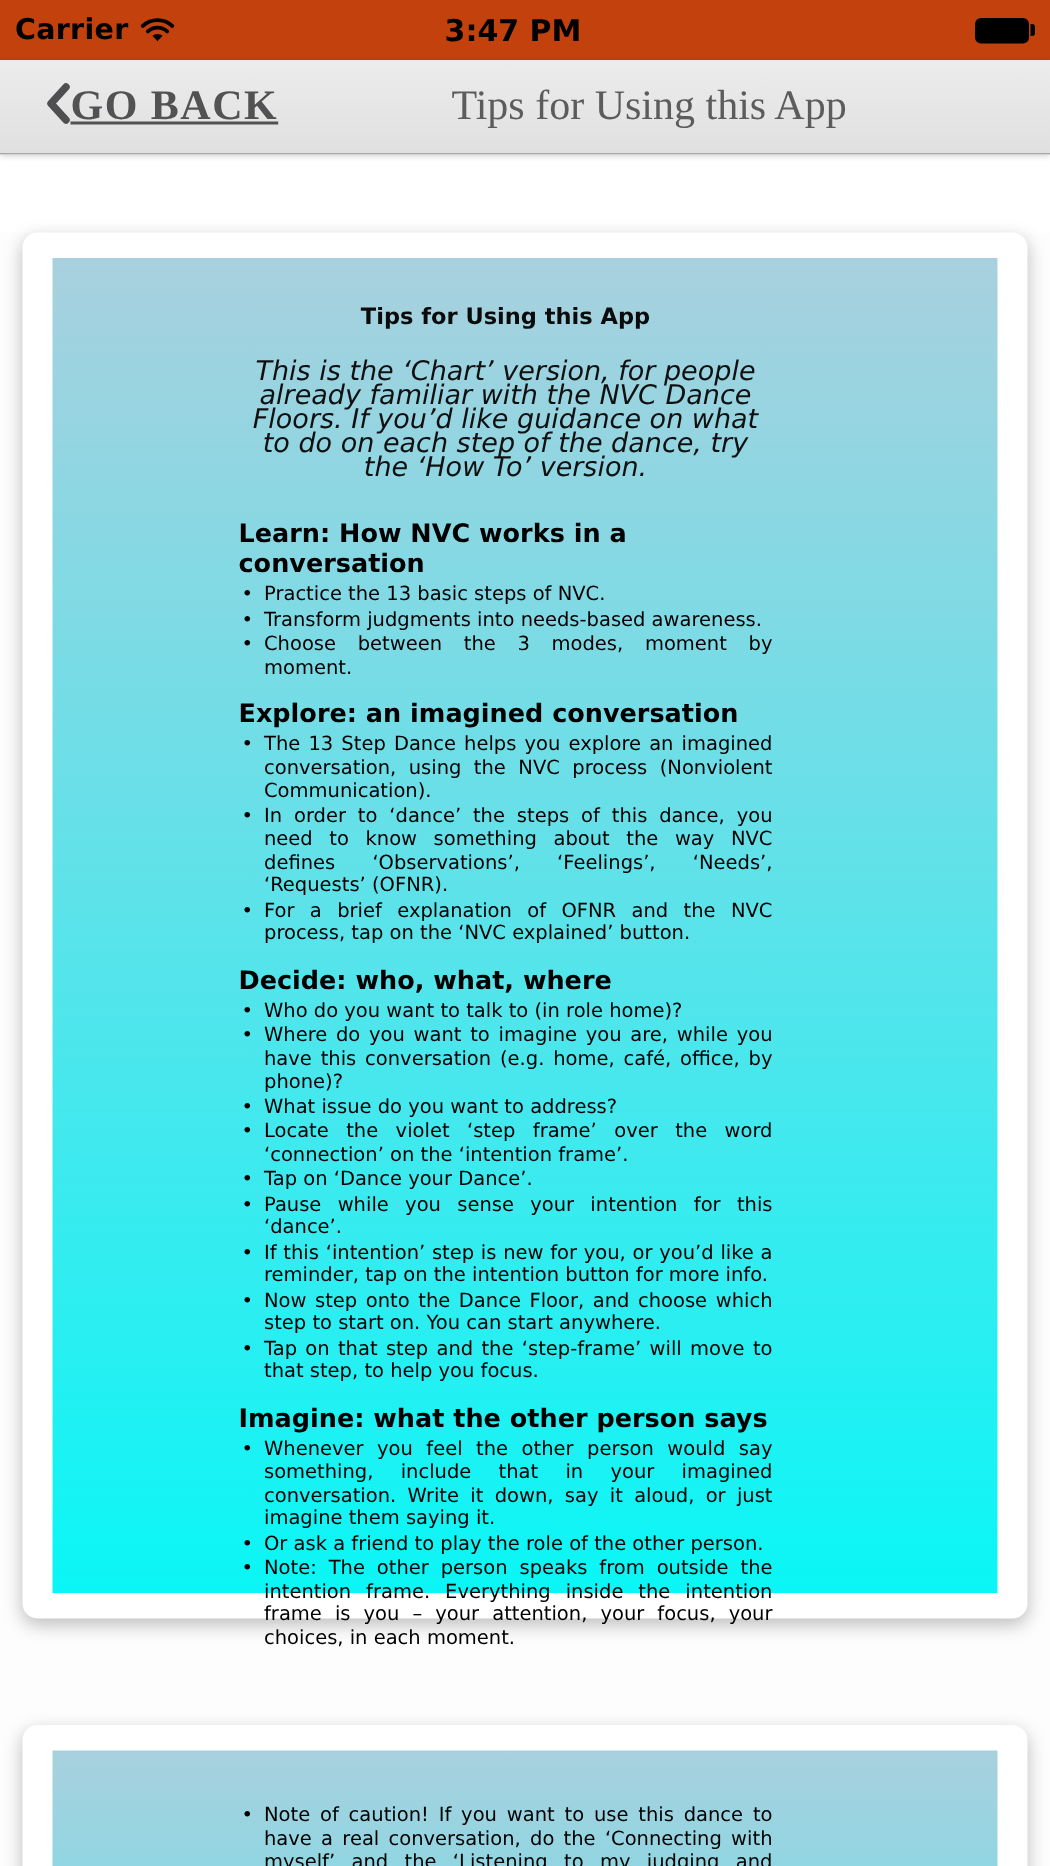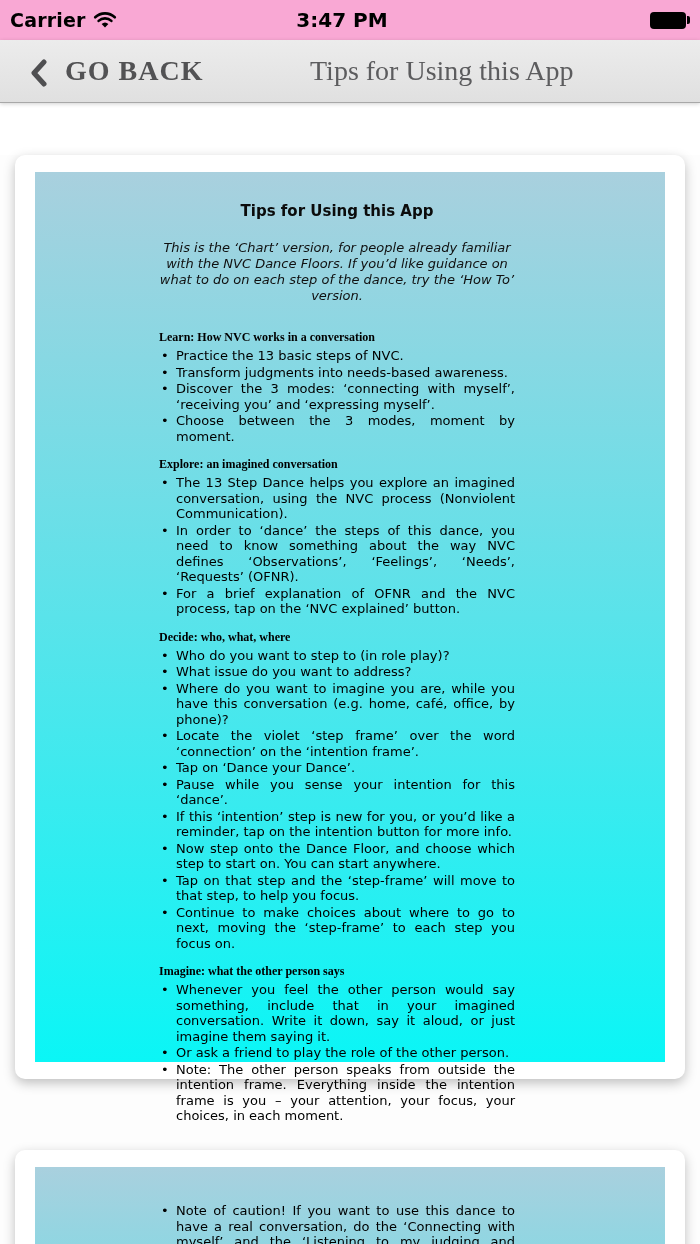--- a/index.html
+++ b/index.html
@@ -6,21 +6,21 @@
   html, body { margin: 0; padding: 0; }
   body {
     width: 700px; height: 1244px; overflow: hidden;
     background: #ffffff;
     font-family: "DejaVu Sans", sans-serif;
     position: relative;
   }
 
   
   .status-bar {
-    height: 40px; background: #f9a8d4;
+    height: 40px; background: #c2410c;
     display: flex; align-items: center;
     padding: 0 10px; position: relative;
   }
   .carrier { font-size: 19px; font-weight: 700; color: #000; letter-spacing: 0.2px; }
   .wifi { margin-left: 7px; display: inline-flex; }
   .time {
     position: absolute; left: 0; right: 16px; text-align: center;
     font-size: 20px; font-weight: 700; color: #000;
   }
   .battery-wrap { margin-left: auto; display: flex; align-items: center; z-index: 2; }
@@ -36,23 +36,24 @@
   .nav-bar {
     height: 63px;
     background: linear-gradient(#ececec, #e0e0e0);
     border-bottom: 1px solid #a8a8a8;
     box-shadow: 0 1px 4px rgba(0,0,0,0.18);
     display: flex; align-items: center;
     position: relative; z-index: 3;
     font-family: "Liberation Serif", "DejaVu Serif", serif;
   }
   .back-button {
-    display: flex; align-items: flex-end; gap: 18px;
+    display: flex; align-items: flex-start; gap: 0;
     padding: 0 14px 0 30px; cursor: pointer;
     color: #525254;
+    text-decoration: underline;
   }
   .back-label {
     font-size: 28px; font-weight: 700; letter-spacing: 1px; color: #525254;
   }
   .nav-title {
     flex: 1; text-align: center;
     font-size: 28px; font-weight: 400; color: #5c5c5e;
     padding-right: 34px;
     white-space: nowrap; overflow: hidden;
   }
@@ -74,24 +75,24 @@
     color: #000;
   }
   .panel-1 { height: 890px; }
   .panel-2 { height: 500px; padding-top: 36px; }
 
   .tips-title {
     font-size: 15px; font-weight: 700; text-align: center;
     margin: 0 0 20px; color: #0b0b0b;
   }
   .tips-intro {
-    font-style: italic; font-size: 13px; line-height: 16px;
+    font-style: italic; font-size: 18px; line-height: 16px;
     text-align: center; margin: 0 0 26px; color: #101010;
   }
-  .sec-h { font-size: 12px; font-weight: 700; margin: 13px 0 3px; font-family: Liberation Serif, serif; }
+  .sec-h { font-size: 17px; font-weight: 700; margin: 13px 0 3px; }
   ul.bullets { list-style: none; margin: 0; padding: 0; }
   ul.bullets li {
     position: relative; padding-left: 17px; margin: 0 0 1px;
     font-size: 13px; line-height: 15.5px; text-align: justify;
   }
   ul.bullets li::before { content: "\2022"; position: absolute; left: 2px; }
 </style>
 </head>
 <body>
 
@@ -127,43 +128,41 @@
 
   <div class="card card-1">
     <div class="panel panel-1" style="background: linear-gradient(rgb(169, 208, 222), rgb(10, 246, 246));">
       <div class="tips-title">Tips for Using this App</div>
       <div class="tips-intro">This is the ‘Chart’ version, for people already familiar with the NVC Dance Floors. If you’d like guidance on what to do on each step of the dance, try the ‘How To’ version.</div>
       <div>
           <div class="sec-h">Learn: How NVC works in a conversation</div>
           <ul class="bullets">
             <li>Practice the 13 basic steps of NVC.</li>
             <li>Transform judgments into needs-based awareness.</li>
-            <li>Discover the 3 modes: ‘connecting with myself’, ‘receiving you’ and ‘expressing myself’.</li>
             <li>Choose between the 3 modes, moment by moment.</li>
           </ul>
           <div class="sec-h">Explore: an imagined conversation</div>
           <ul class="bullets">
             <li>The 13 Step Dance helps you explore an imagined conversation, using the NVC process (Nonviolent Communication).</li>
             <li>In order to ‘dance’ the steps of this dance, you need to know something about the way NVC defines ‘Observations’, ‘Feelings’, ‘Needs’, ‘Requests’ (OFNR).</li>
             <li>For a brief explanation of OFNR and the NVC process, tap on the ‘NVC explained’ button.</li>
           </ul>
           <div class="sec-h">Decide: who, what, where</div>
           <ul class="bullets">
-            <li>Who do you want to step to (in role play)?</li>
+            <li>Who do you want to talk to (in role home)?</li>
+            <li>Where do you want to imagine you are, while you have this conversation (e.g. home, café, office, by phone)?</li>
             <li>What issue do you want to address?</li>
-            <li>Where do you want to imagine you are, while you have this conversation (e.g. home, café, office, by phone)?</li>
           </ul>
           <ul class="bullets">
             <li>Locate the violet ‘step frame’ over the word ‘connection’ on the ‘intention frame’.</li>
             <li>Tap on ‘Dance your Dance’.</li>
             <li>Pause while you sense your intention for this ‘dance’.</li>
             <li>If this ‘intention’ step is new for you, or you’d like a reminder, tap on the intention button for more info.</li>
             <li>Now step onto the Dance Floor, and choose which step to start on. You can start anywhere.</li>
             <li>Tap on that step and the ‘step-frame’ will move to that step, to help you focus.</li>
-            <li>Continue to make choices about where to go to next, moving the ‘step-frame’ to each step you focus on.</li>
           </ul>
           <div class="sec-h">Imagine: what the other person says</div>
           <ul class="bullets">
             <li>Whenever you feel the other person would say something, include that in your imagined conversation. Write it down, say it aloud, or just imagine them saying it.</li>
             <li>Or ask a friend to play the role of the other person.</li>
             <li>Note: The other person speaks from outside the intention frame. Everything inside the intention frame is you – your attention, your focus, your choices, in each moment.</li>
           </ul>
         </div>
     </div>
   </div>

